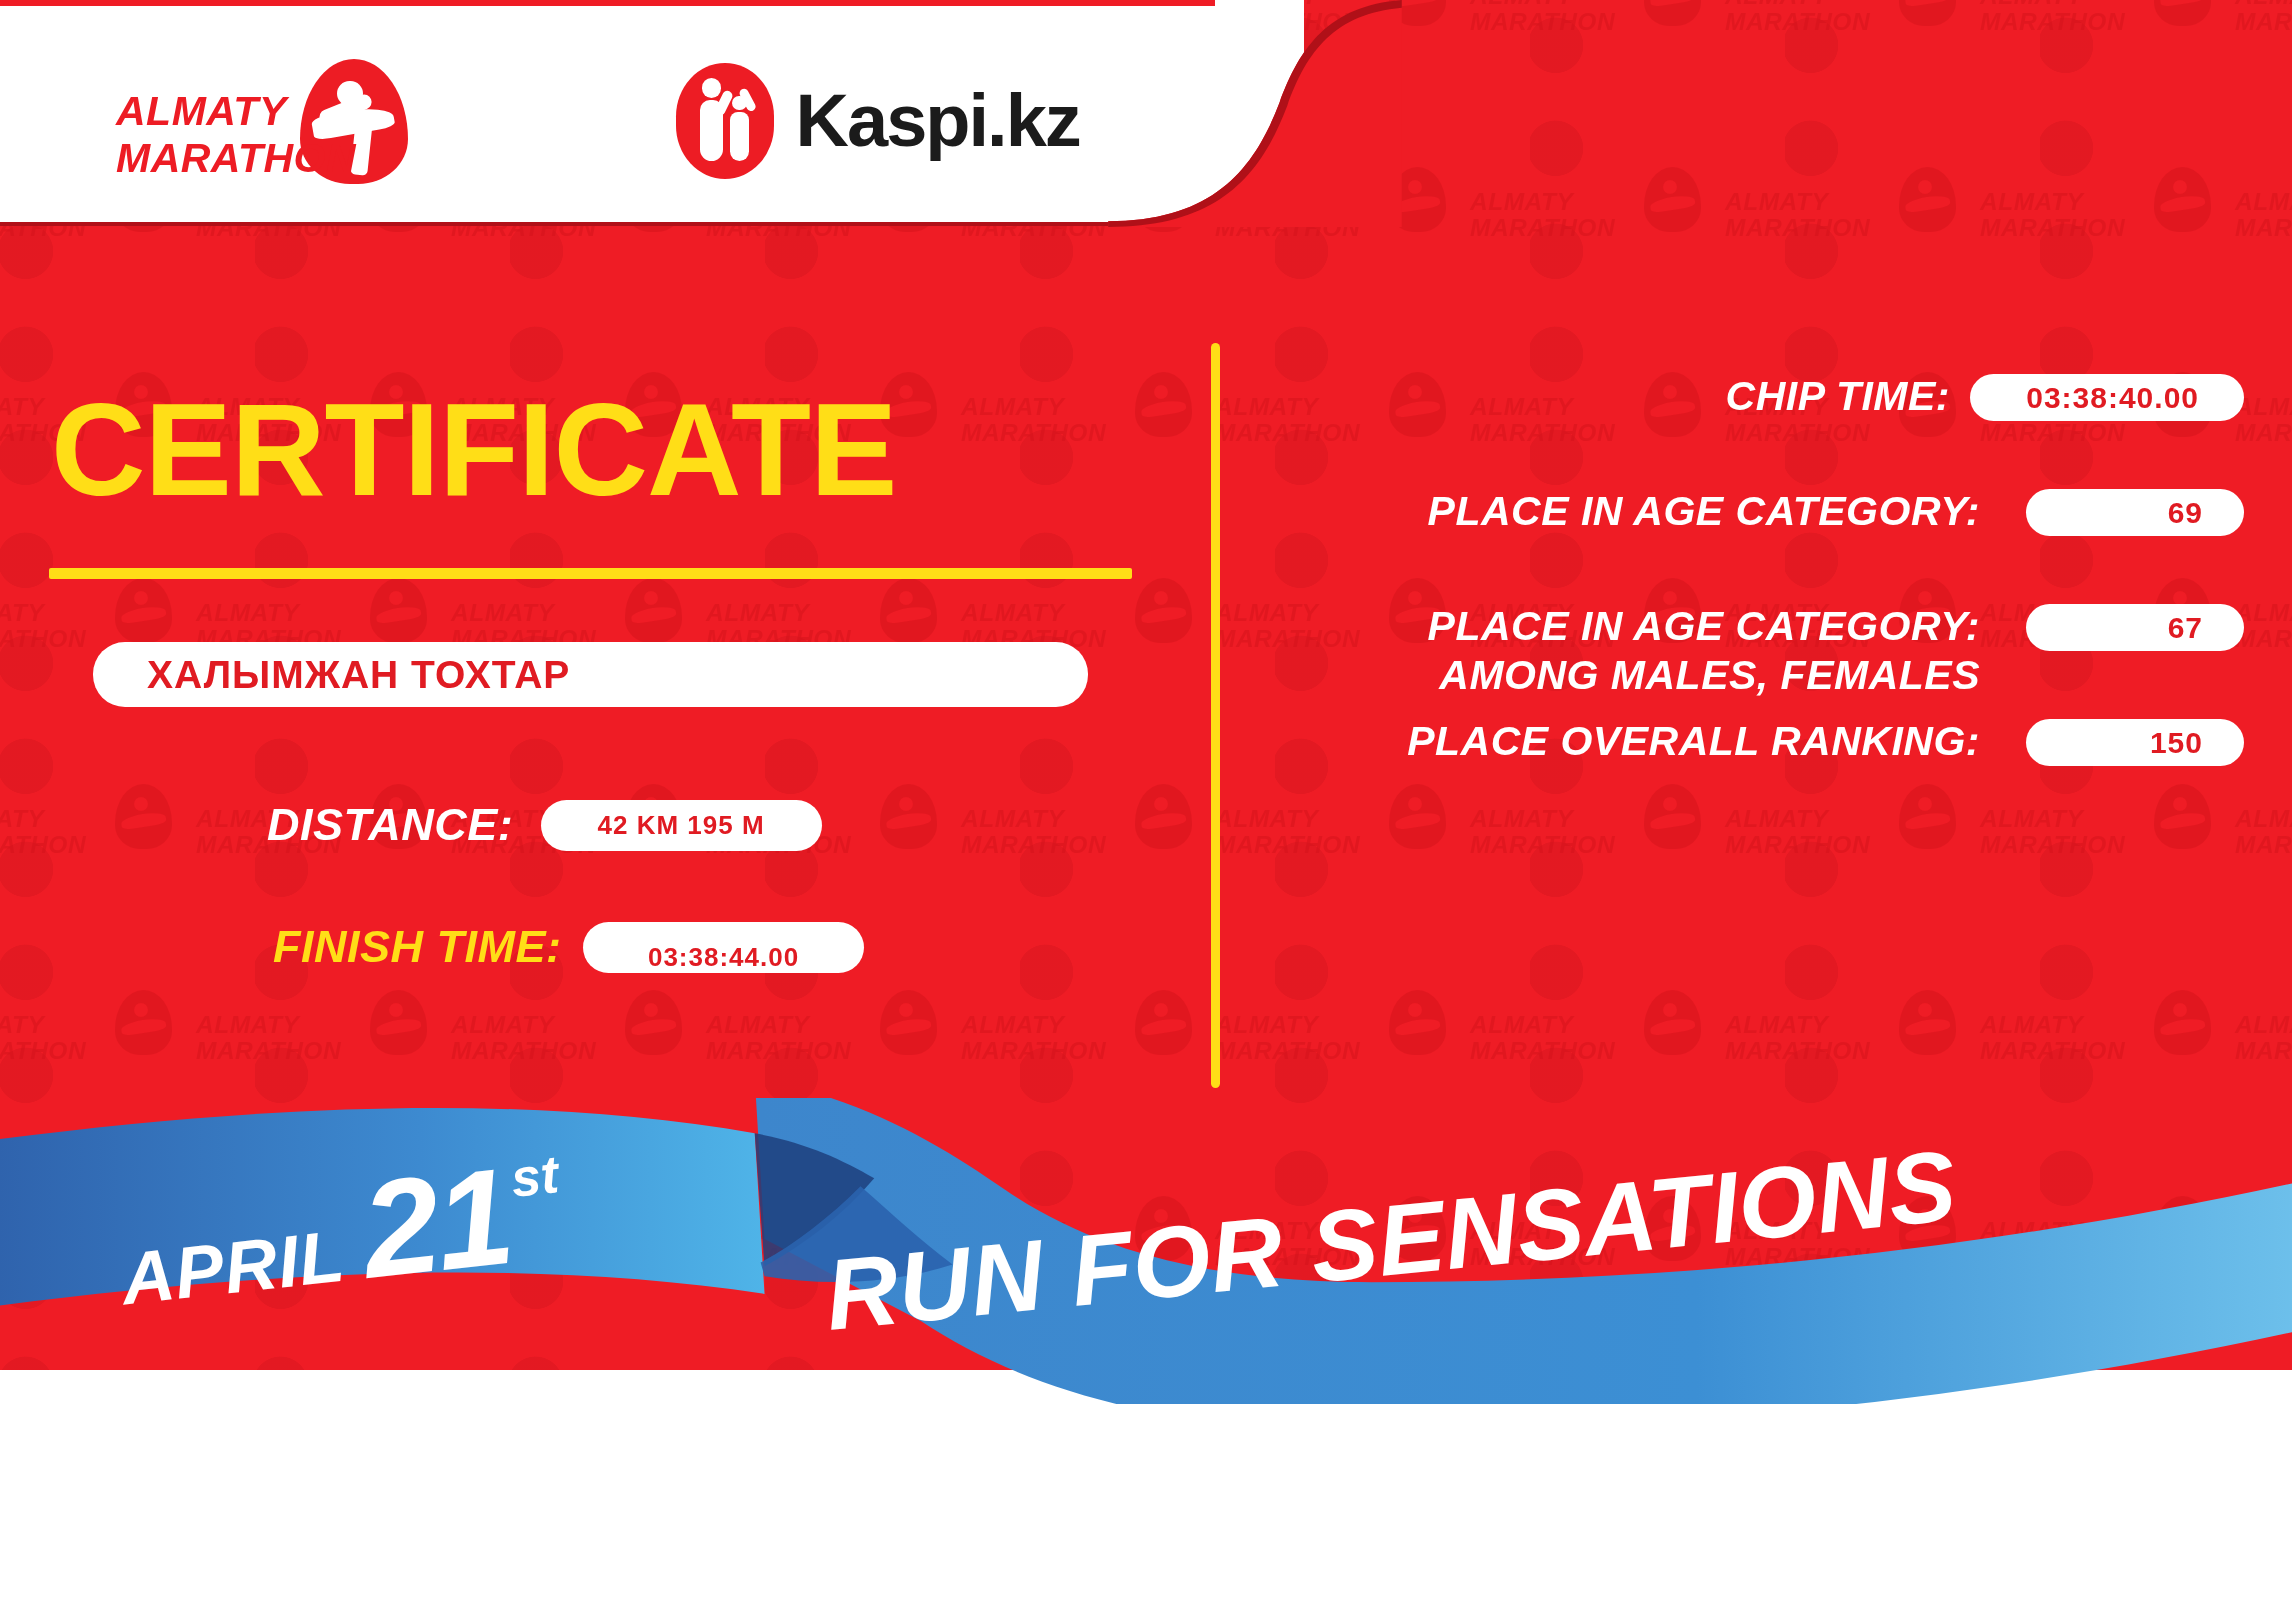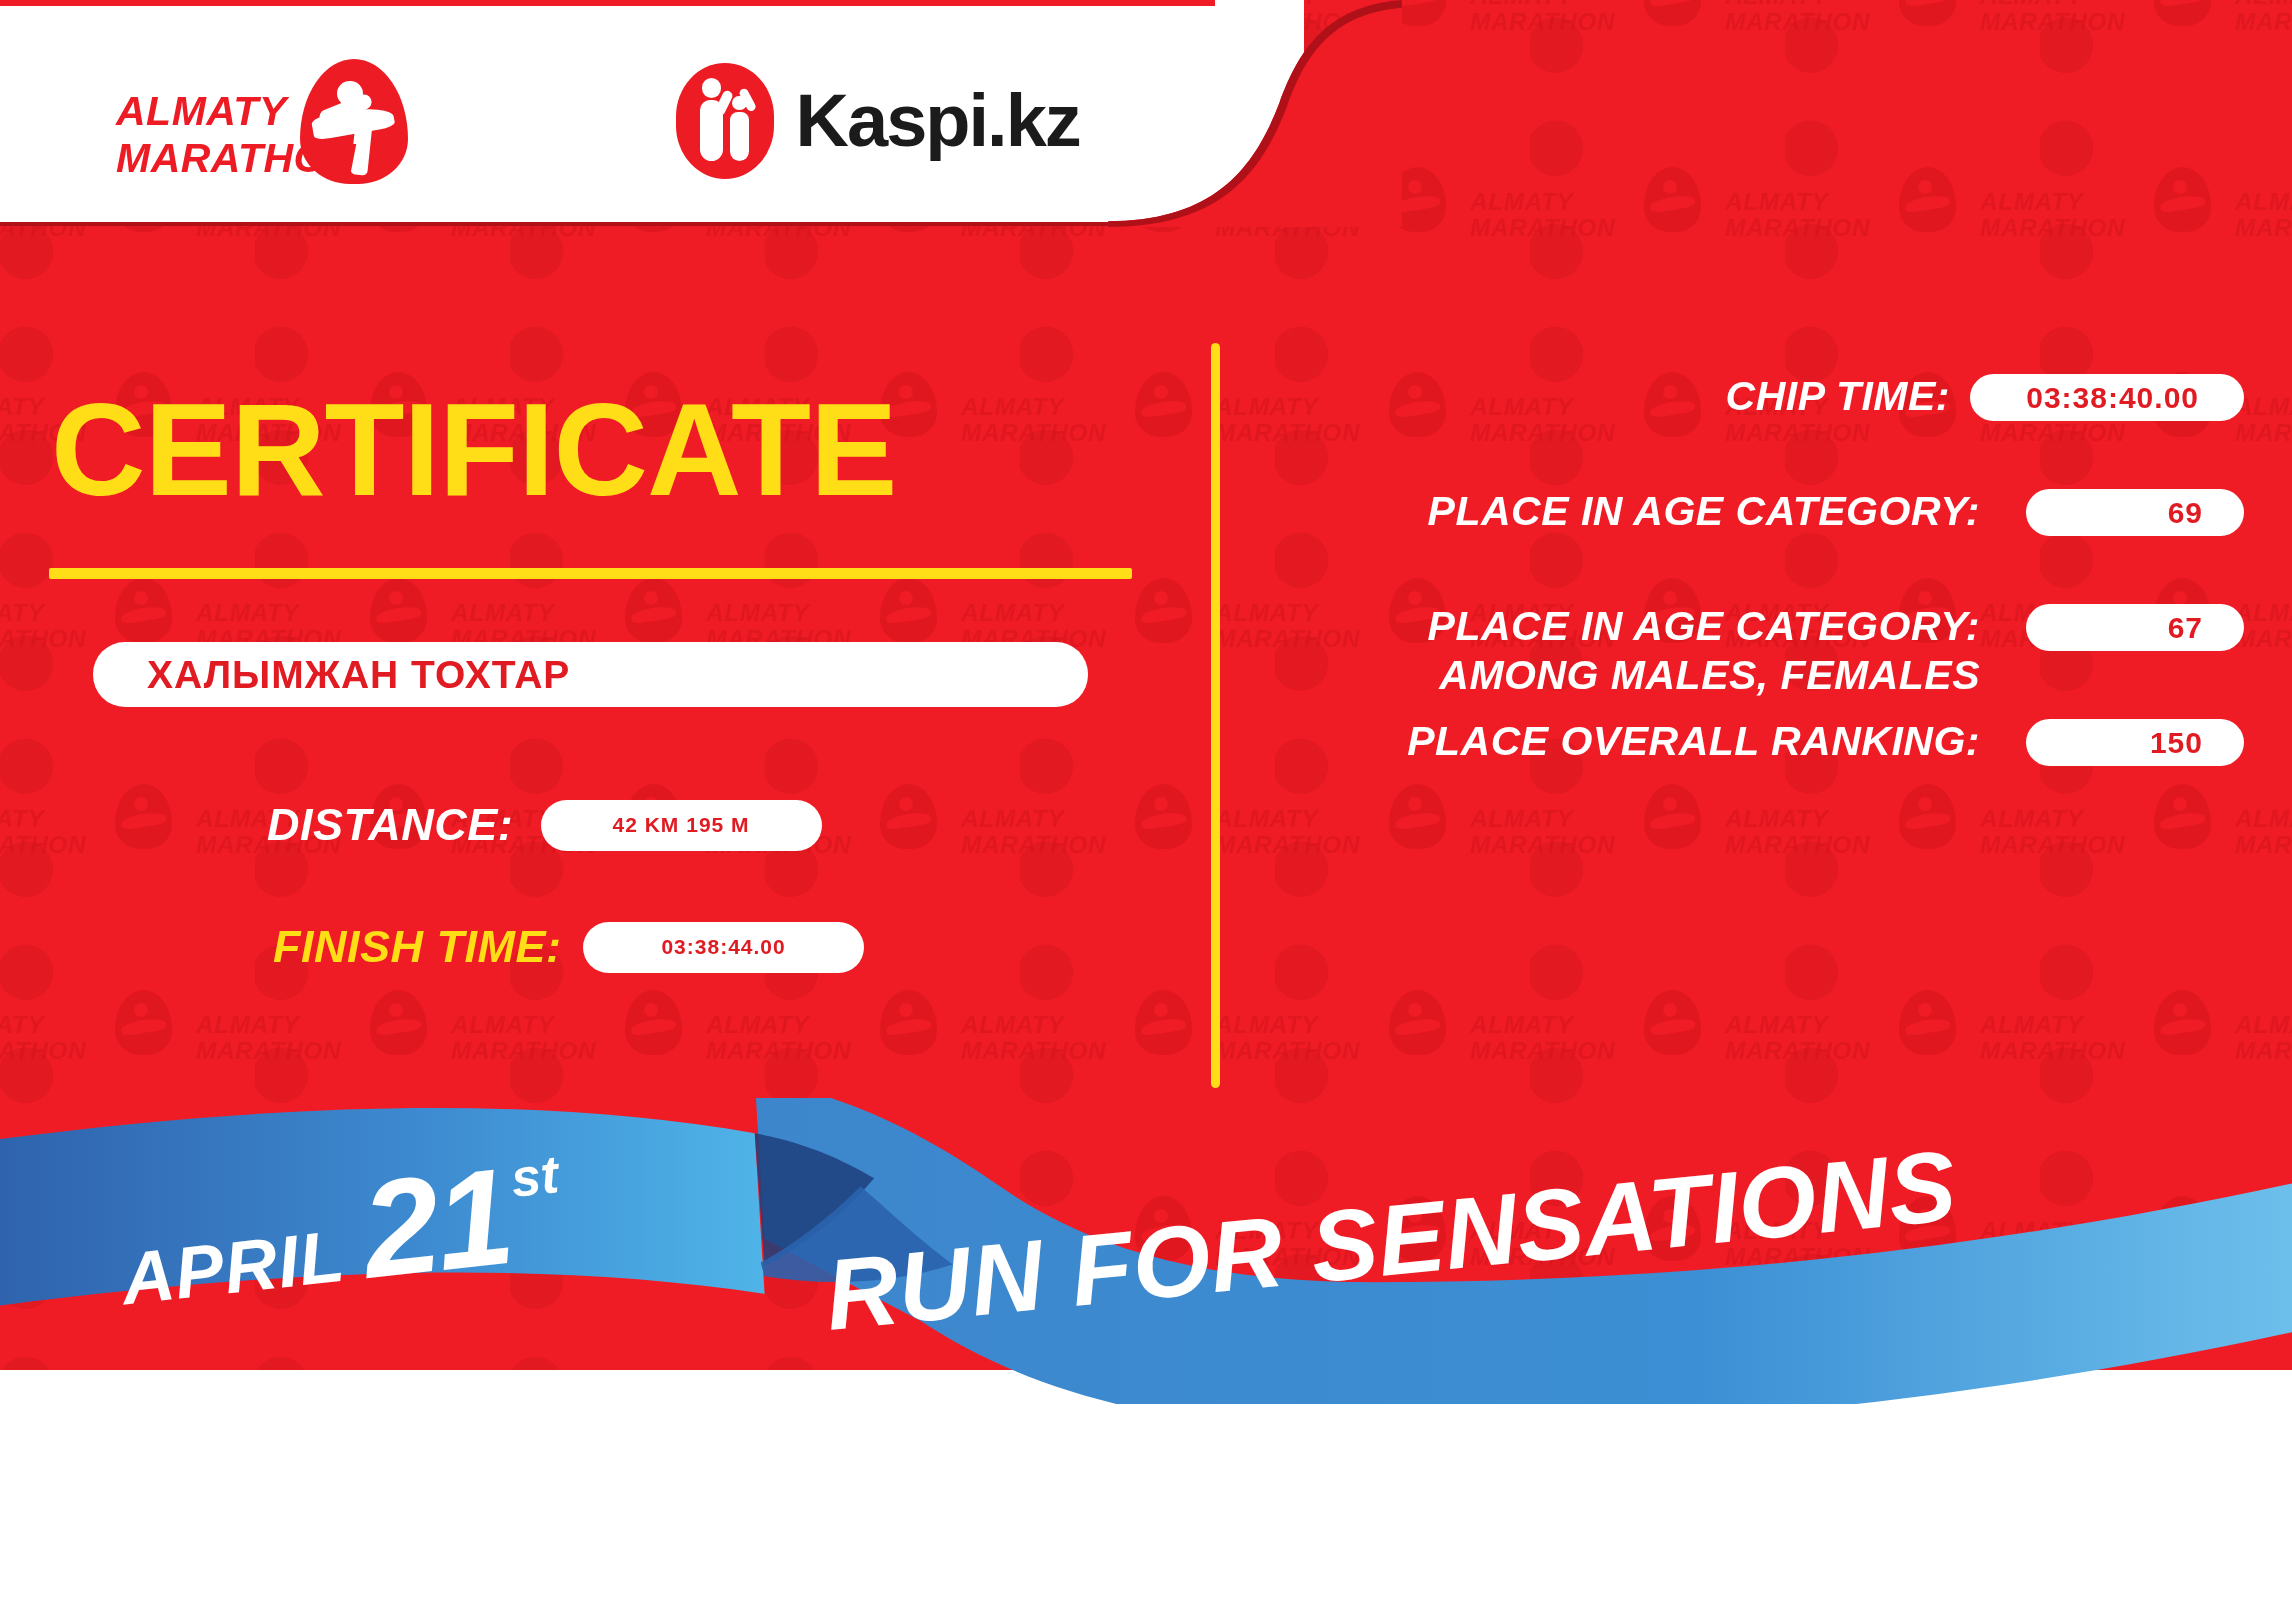--- a/index.html
+++ b/index.html
@@ -62,28 +62,28 @@
          font-size:131px;letter-spacing:-1px;line-height:1;}
   .title-rule{position:absolute;left:49px;top:568px;width:1083px;height:10.8px;background:#ffde17;border-radius:2px;}
 
   .name-pill{position:absolute;left:93px;top:642px;width:995px;height:65px;background:#fff;border-radius:32px;}
   .name-text{position:absolute;left:147px;top:644px;width:931px;height:61px;display:flex;align-items:center;
              color:#e01b22;font-weight:bold;font-size:39px;letter-spacing:1px;}
 
   .kv{position:absolute;display:flex;align-items:center;}
   .kv .lab{font-weight:bold;font-style:italic;font-size:45px;letter-spacing:0.5px;}
   .kv .val-pill{height:51px;border-radius:25.5px;background:#fff;display:flex;align-items:center;justify-content:center;}
-  .kv .val{color:#e01b22;font-weight:bold;font-size:21px;letter-spacing:1px;}
+  .kv .val{color:#e01b22;font-weight:bold;font-size:26px;letter-spacing:1px;}
 
   #row-distance{left:267px;top:799px;gap:27.4px;}
   #row-distance .lab{color:#ffffff;}
   #row-distance .val-pill{width:281px;}
   #row-finish{left:273px;top:921px;gap:21.6px;}
   #row-finish .lab{color:#ffde17;}
-  #row-finish .val-pill{width:281px;}
+  #row-finish .val-pill{width:281px;align-items:flex-end;}
 
   
   .divider{position:absolute;left:1211px;top:343px;width:8.8px;height:745px;background:#ffde17;border-radius:4.9px;}
 
   
   .stats{position:absolute;left:1274px;top:372px;width:970px;}
   .stat{position:relative;margin-bottom:41px;min-height:74px;}
   .stat .slab{position:absolute;left:0;top:0;width:706px;text-align:right;
      color:#ffffff;font-weight:bold;font-style:italic;font-size:41px;line-height:49px;letter-spacing:0.5px;}
   .stat .spill{position:absolute;right:0;top:2px;width:218px;height:47px;background:#fff;border-radius:23.5px;

